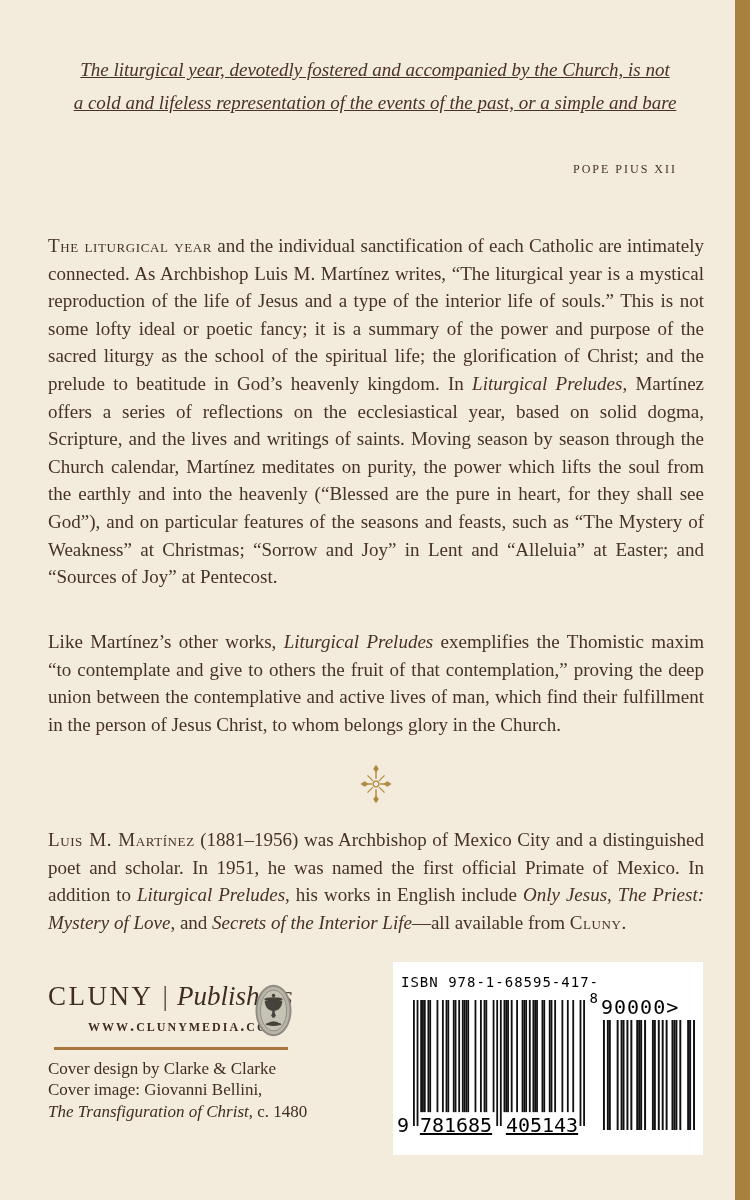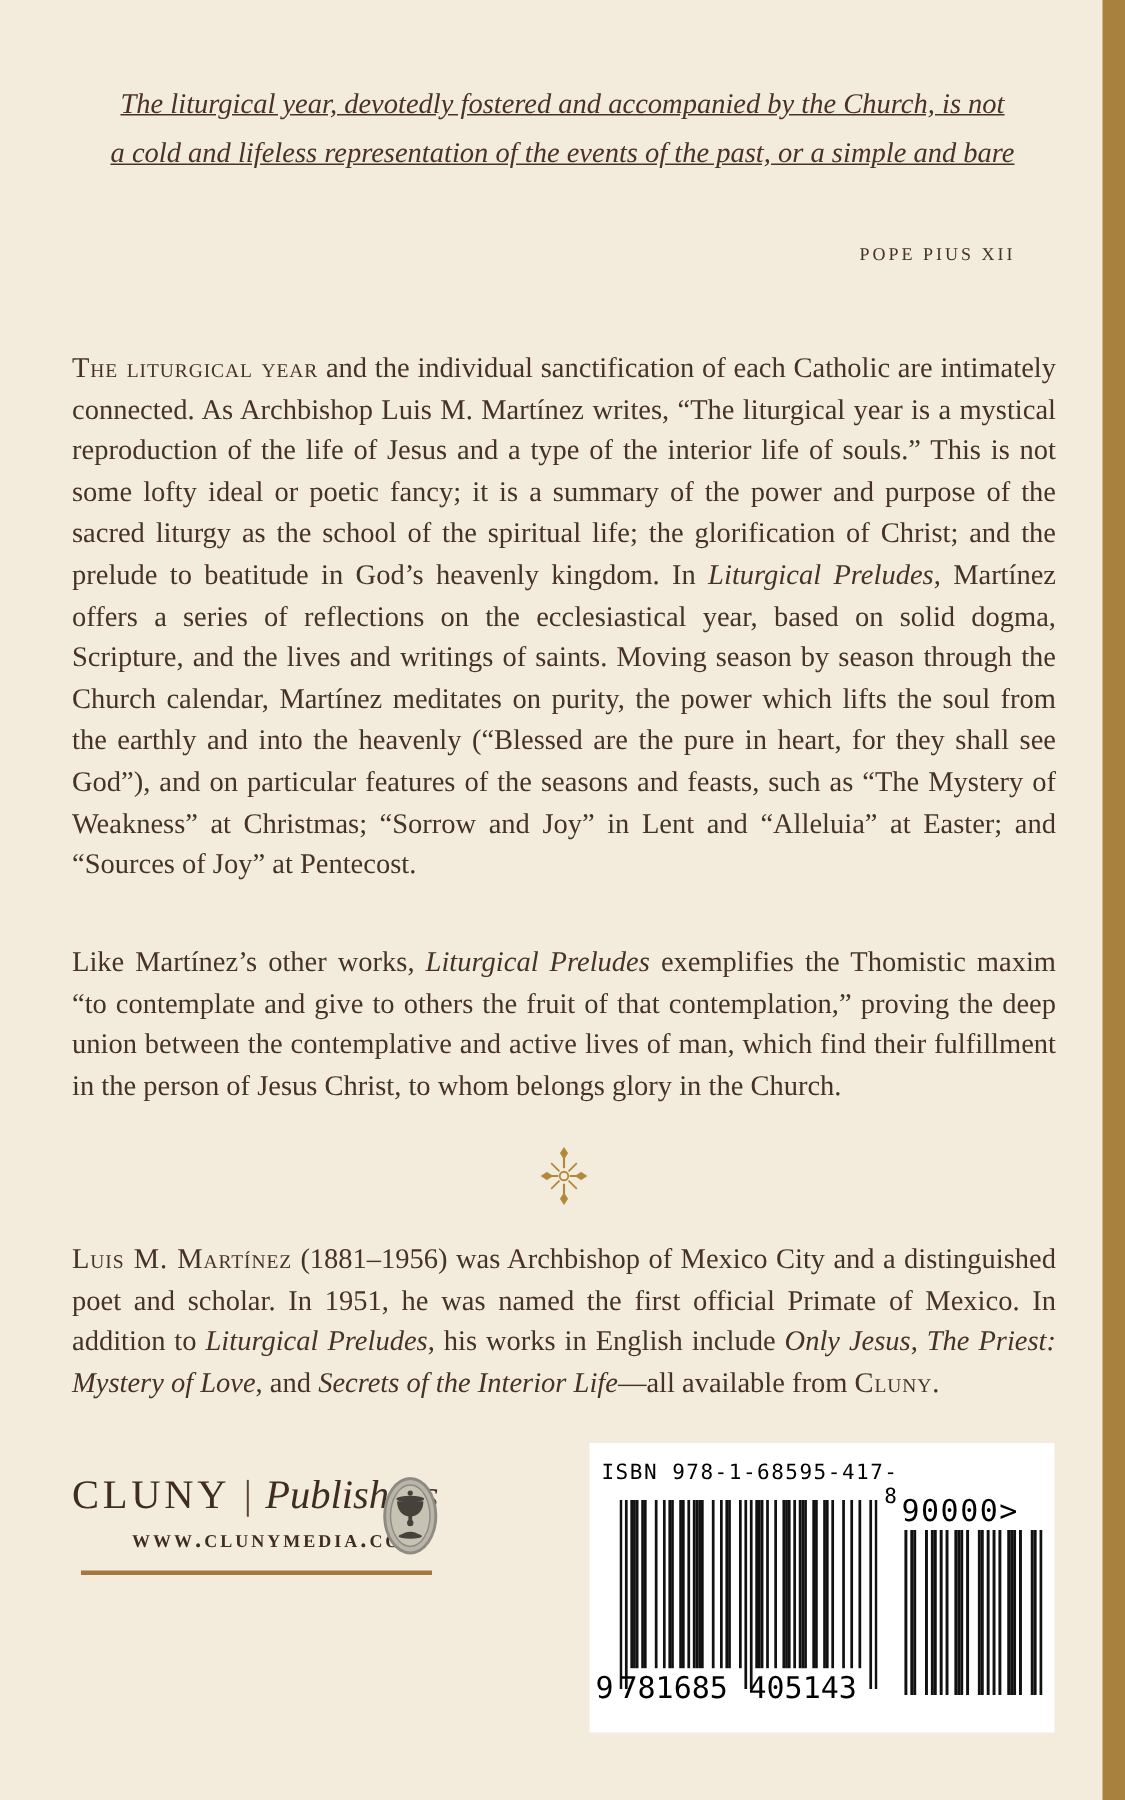--- a/index.html
+++ b/index.html
@@ -58,21 +58,21 @@
     font-family:"DejaVu Sans Mono",monospace;font-size:14px;letter-spacing:1px;color:#000;
   }
   .bc-main{position:absolute;left:20px;top:38px;width:172px;height:126px;}
   [data-barcode] svg{width:100%;height:100%;display:block;}
   [data-barcode] rect{fill:#111;}
   .bc-digits{
     position:absolute;left:4px;top:151px;width:188px;display:flex;
     font-family:"DejaVu Sans Mono",monospace;font-size:20px;color:#000;
   }
   .bc-digit-lead{width:16px;}
-  .bc-digit-group{flex:1;text-align:left;}
+  .bc-digit-group{flex:1;text-align:center;text-decoration:underline;}
   .bc-addon-label{
     position:absolute;left:208px;top:33px;width:94px;text-align:left;
     font-family:"DejaVu Sans Mono",monospace;font-size:20px;letter-spacing:1px;color:#000;
   }
   .bc-addon{position:absolute;left:208px;top:58px;width:94px;height:110px;}
 </style>
 </head>
 <body>
 
 <div class="page">
@@ -127,20 +127,25 @@
         <path d="M10,17 h18 c0,6.5 -4,10.5 -9,10.5 c-5,0 -9,-4 -9,-10.5 z"></path>
         <rect x="17.7" y="27" width="2.6" height="7"></rect>
         <circle cx="19" cy="32" r="2.2"></circle>
         <path d="M11.5,41 q7.5,-6 15,0 z"></path>
         <ellipse cx="19" cy="41" rx="8" ry="1.8"></ellipse>
       </g>
     </svg>
   </div>
 
   <div class="credits-rule"></div>
+  <div class="credits">
+    <div><span>Cover design by Clarke &amp; Clarke</span></div>
+    <div><span>Cover image: Giovanni Bellini,</span></div>
+    <div><span class="seg-italic">The Transfiguration of Christ</span><span>, c. 1480</span></div>
+  </div>
 
   <div class="bc-box">
     <div class="bc-isbn">ISBN 978-1-68595-417-8</div>
     <div class="bc-main" data-barcode="barcode.ean13_pattern">
         <svg viewBox="0 0 95 100" preserveAspectRatio="none">
           <rect x="0" y="0" width="1" height="100"></rect>
           <rect x="2" y="0" width="1" height="100"></rect>
           <rect x="4" y="0" width="1" height="89"></rect>
           <rect x="5" y="0" width="1" height="89"></rect>
           <rect x="6" y="0" width="1" height="89"></rect>

